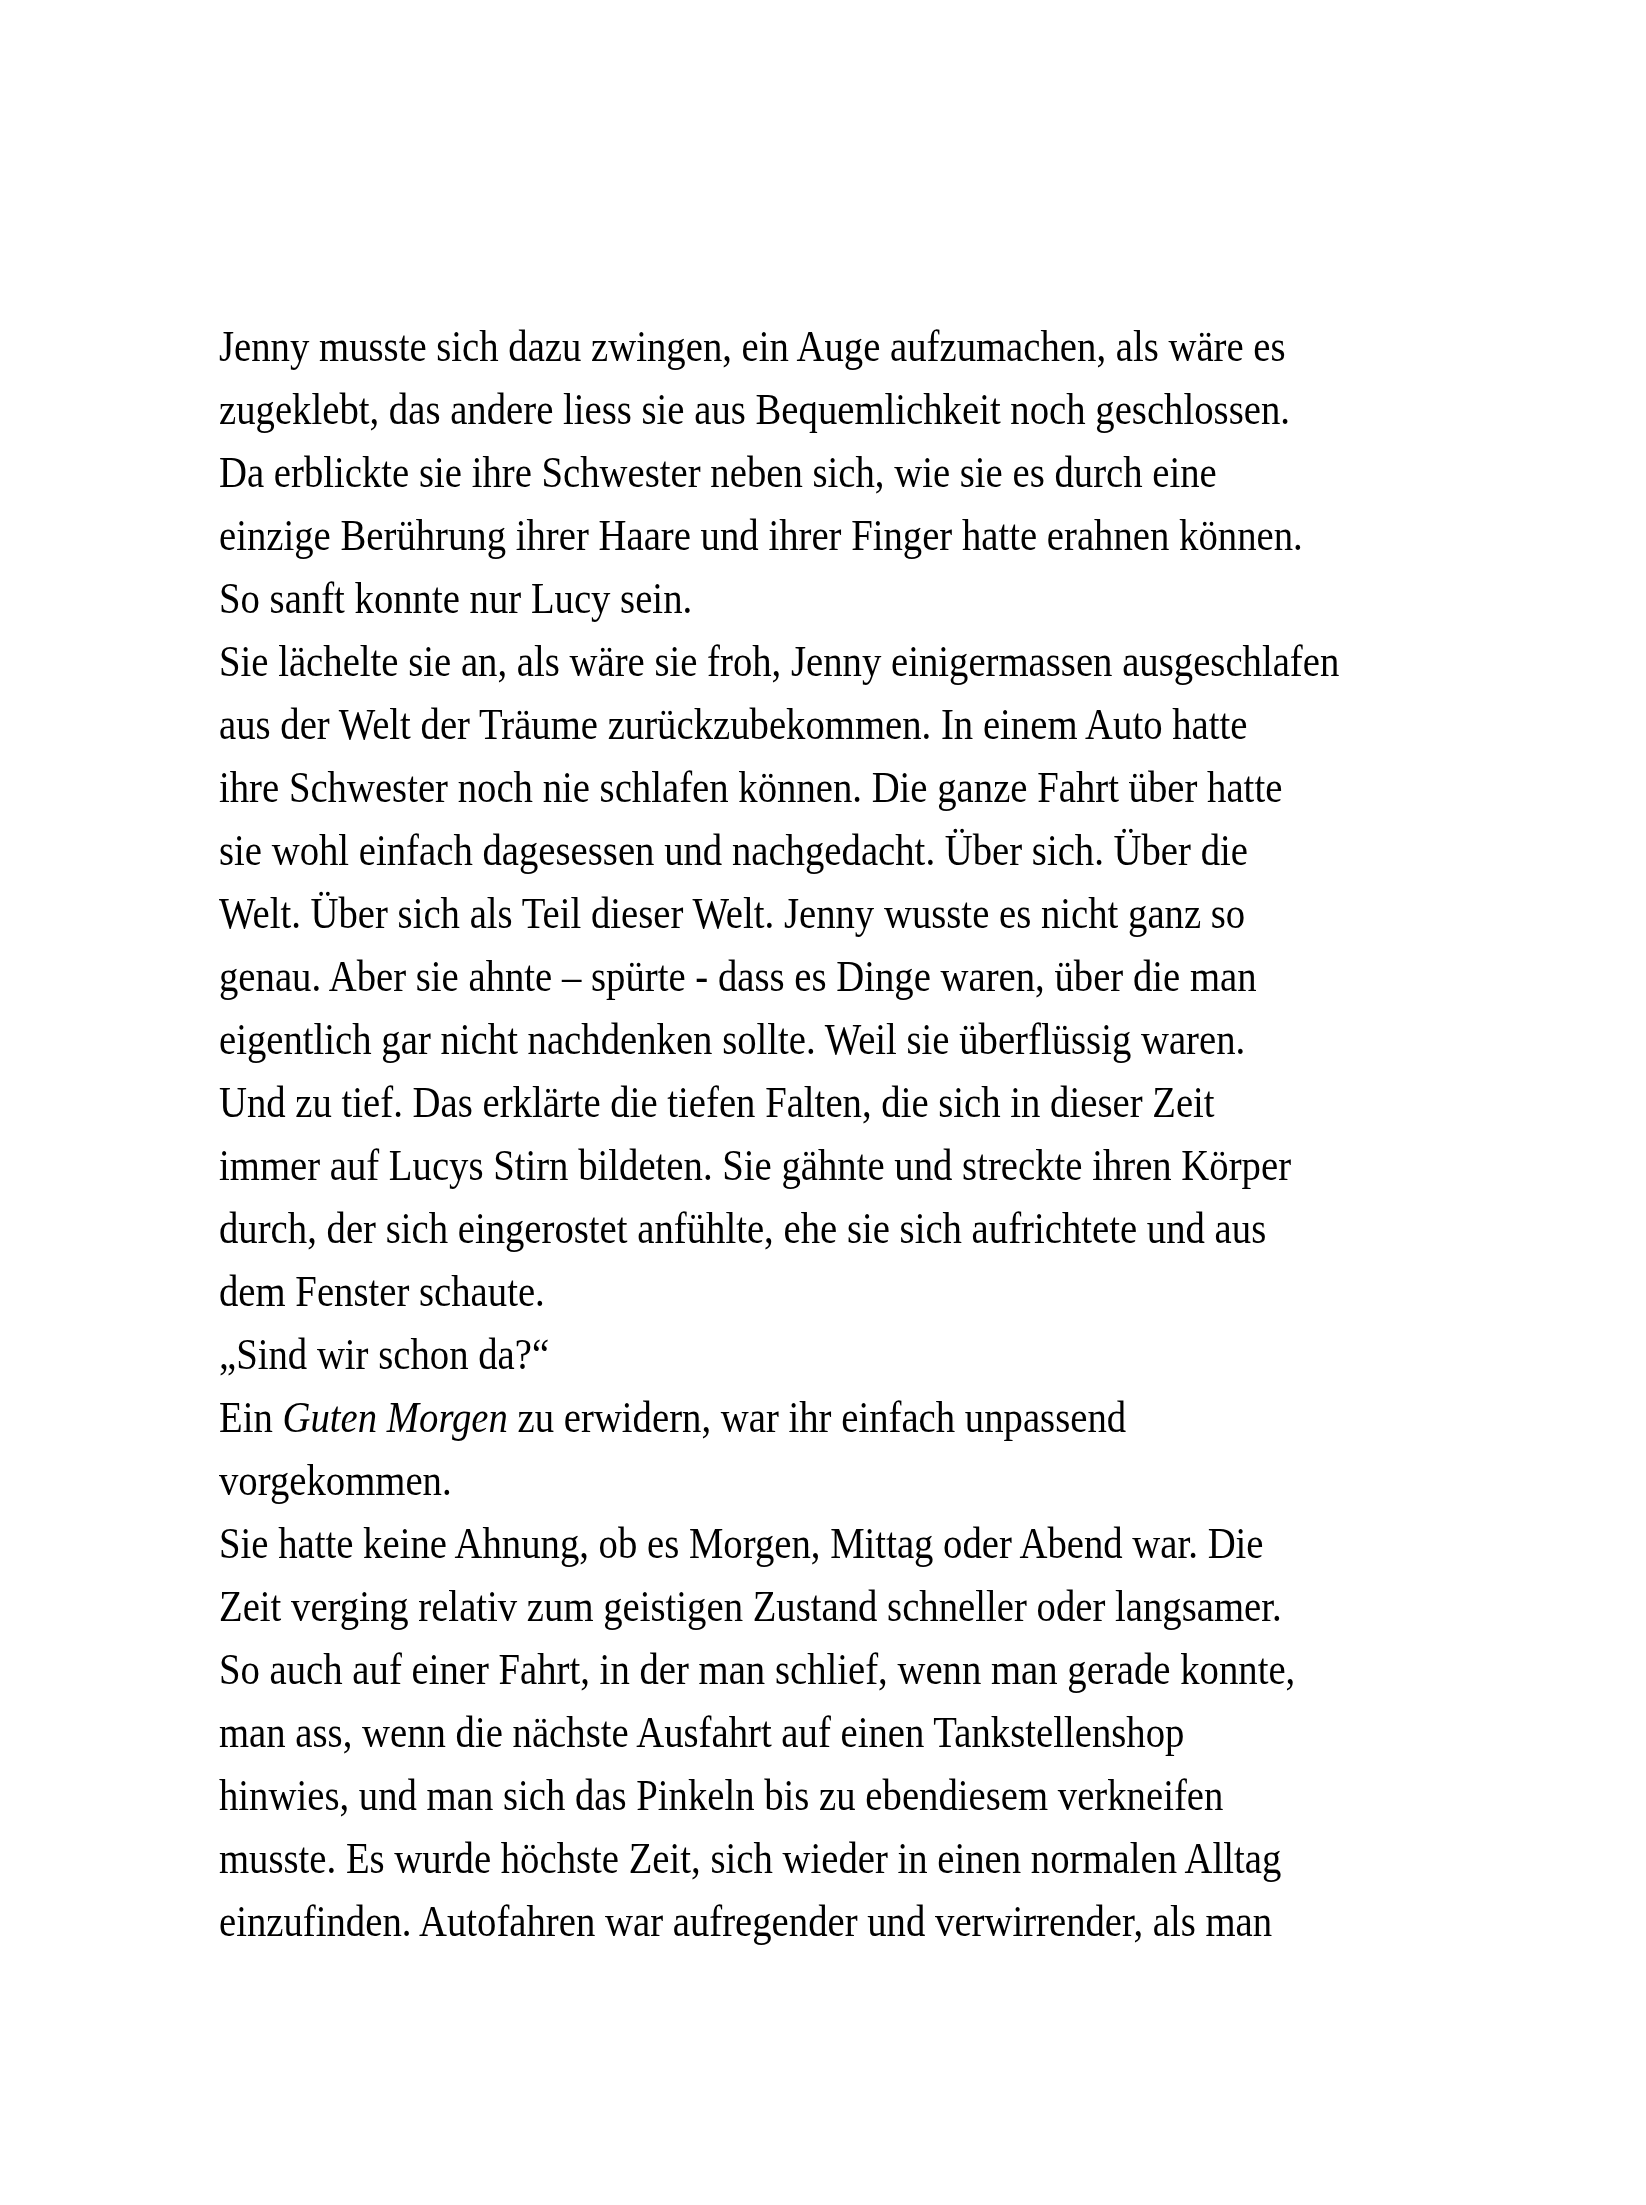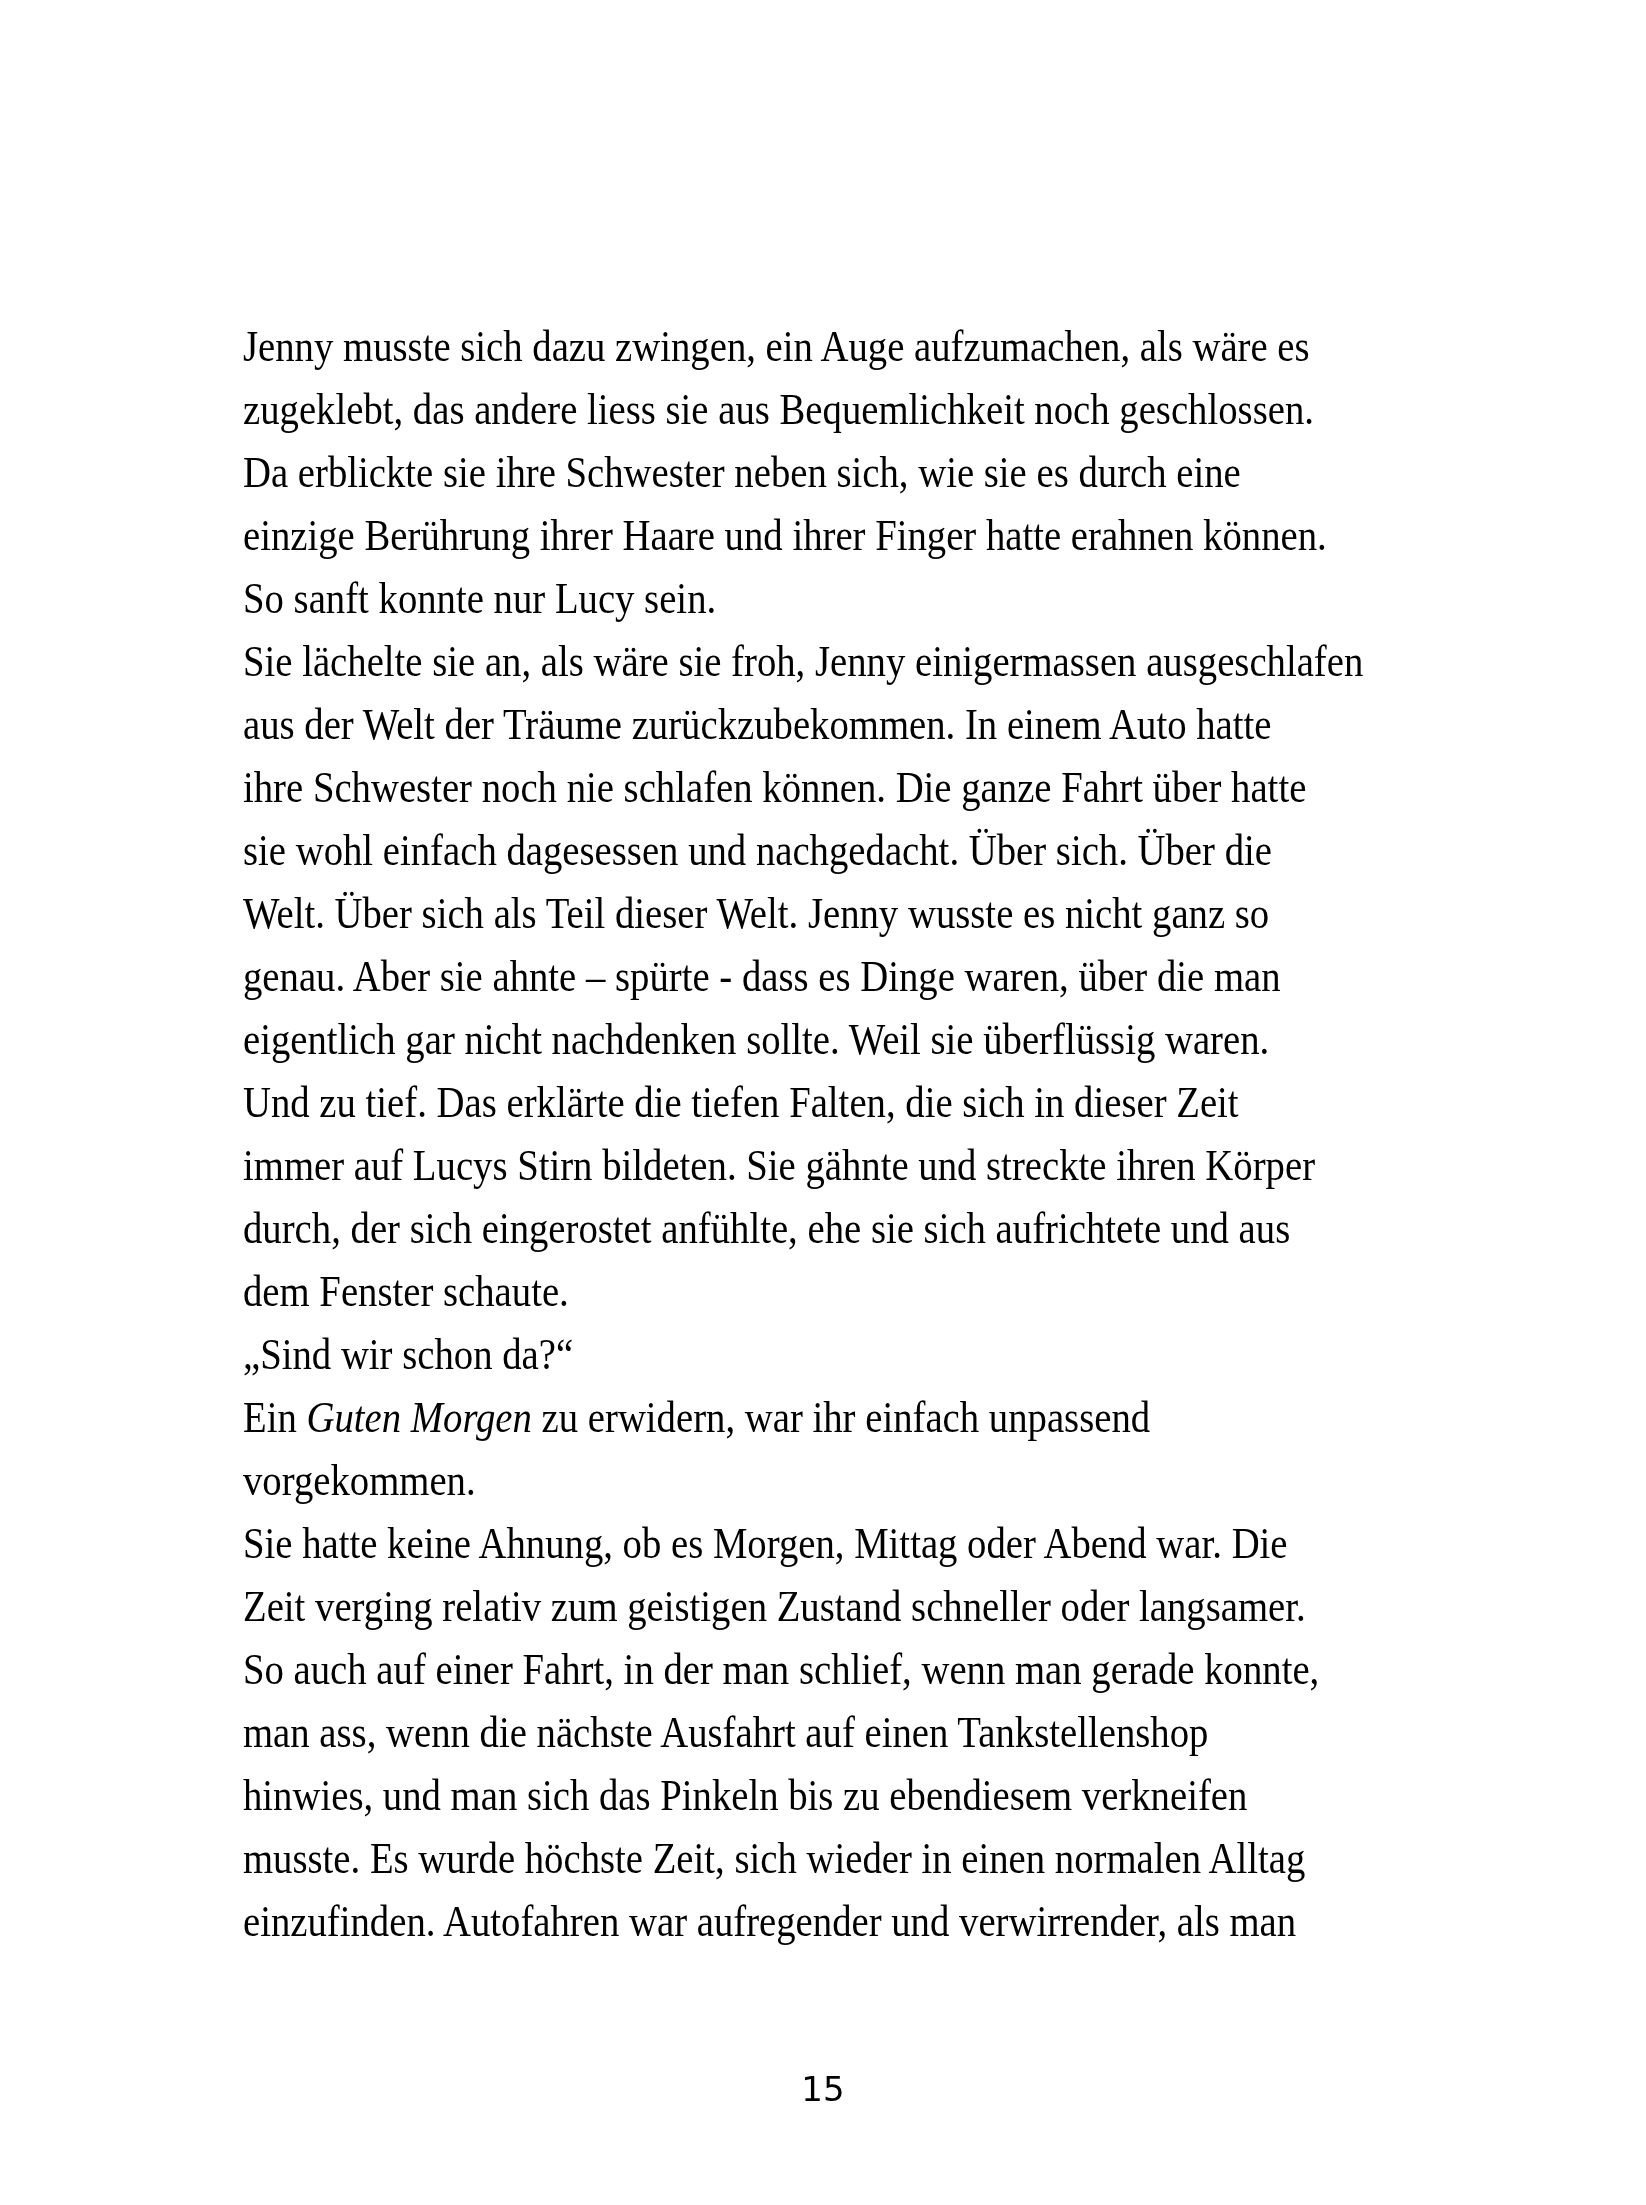--- a/index.html
+++ b/index.html
@@ -18,21 +18,20 @@
     left: 0; top: 0;
     width: 1646px;
     height: 2293px;
     background: #ffffff;
   }
   .text-block {
     position: absolute;
     left: 219px;
     top: 315px;
     width: 1323px;
-    margin-left: 24px;
   }
   .line {
     display: block;
     height: 63px;
     line-height: 63px;
     font-family: "Liberation Serif", "DejaVu Serif", serif;
     font-size: 44px;
     color: #000000;
     white-space: pre;
     transform-origin: left center;
@@ -78,15 +77,14 @@
     <span class="line">vorgekommen.</span>
     <span class="line">Sie hatte keine Ahnung, ob es Morgen, Mittag oder Abend war. Die</span>
     <span class="line">Zeit verging relativ zum geistigen Zustand schneller oder langsamer.</span>
     <span class="line">So auch auf einer Fahrt, in der man schlief, wenn man gerade konnte,</span>
     <span class="line">man ass, wenn die nächste Ausfahrt auf einen Tankstellenshop</span>
     <span class="line">hinwies, und man sich das Pinkeln bis zu ebendiesem verkneifen</span>
     <span class="line">musste. Es wurde höchste Zeit, sich wieder in einen normalen Alltag</span>
     <span class="line">einzufinden. Autofahren war aufregender und verwirrender, als man</span>
   </div>
 
-  <div class="page-number">15</div>
 </div>
 
 
 </body></html>

